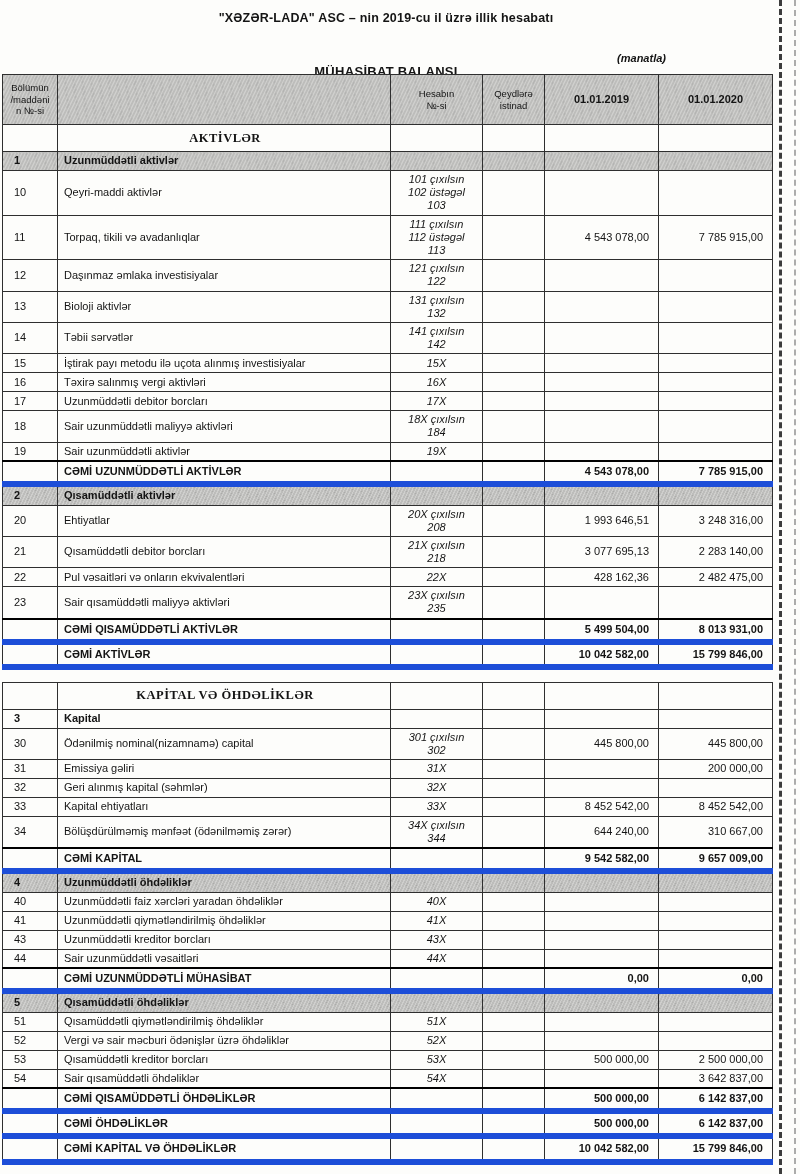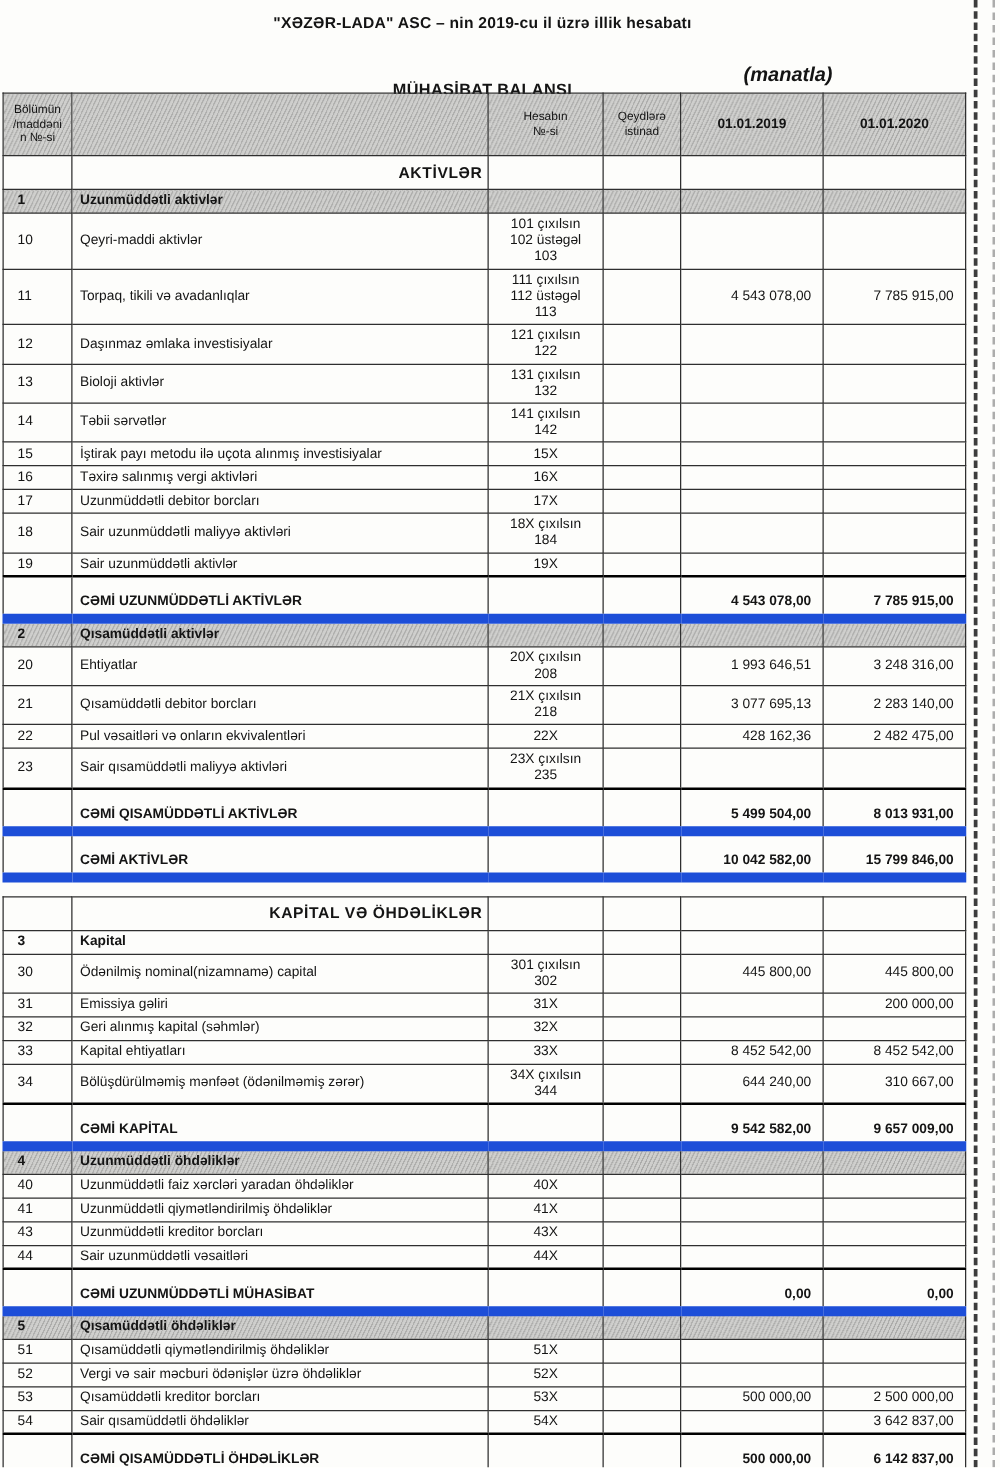--- a/index.html
+++ b/index.html
@@ -20,21 +20,21 @@
   }
   .doc-subtitle {
     position: absolute; top: 28px; left: 0; width: 772px;
     text-align: center; font-weight: bold; font-size: 13px;
     letter-spacing: 0.3px;
     margin-top: 36px;
   }
   .currency-note {
     position: absolute; top: 52px; left: 0; width: 772px;
     text-align: right; padding-right: 106px;
-    font-weight: bold; font-style: italic; font-size: 16px;
+    font-weight: bold; font-style: italic; font-size: 11px;
   }
   table.balance {
     position: absolute; top: 74px; left: 2px; width: 770px;
     border-collapse: collapse; table-layout: fixed;
     font-size: 11px;
   }
   th, td {
     border: 1px solid #2f2f2f;
     vertical-align: middle;
     padding: 2px 4px;
@@ -50,34 +50,35 @@
   }
   thead th.c-v1, thead th.c-v2 { font-size: 11px; font-weight: bold; }
   .hatch-bg, tr.row-hatch td {
     background-color: #cfcfcd;
     background-image: repeating-linear-gradient(115deg,
       rgba(45,45,45,0.22) 0px, rgba(45,45,45,0.22) 1px,
       rgba(255,255,255,0) 1px, rgba(255,255,255,0) 3px);
   }
   td.c-no { padding-left: 11px; }
   td.c-name { padding-left: 6px; }
-  td.c-acct { text-align: center; white-space: pre-line; }
+  td.c-acct { text-align: center; white-space: pre-line; font-style: italic; }
   td.c-v1, td.c-v2 { text-align: right; padding-right: 9px; }
   tr.row-item td { height: 19px; }
   tr.row-group td { height: 19px; font-weight: bold; }
   tr.row-section td { height: 27px; }
   tr.row-section td.c-name {
-    text-align: right; font-weight: bold; font-size: 12.5px;
+    text-align: center; font-weight: bold; font-size: 12.5px;
     letter-spacing: 0.5px;
+    font-family: Liberation Serif, serif;
   }
   tr.row-total td {
     font-weight: bold;
     border-top: 2px solid #000;
-    border-bottom: 8px solid #1d4ed8;
-    padding-top: 13px; padding-bottom: 3px;
+    border-bottom: 6px solid #1d4ed8;
+    padding-top: 3px; padding-bottom: 3px;
   }
   tr.row-gap td {
     border-left-style: hidden; border-right-style: hidden;
     border-top-style: none; border-bottom-style: none;
     height: 15px; background: #fdfdfb;
   }
   .scan-dash {
     position: absolute; top: 0; height: 1174px; width: 0;
   }
   .dash1 { left: 779px; border-left: 3px dashed #3c3c3c; }

